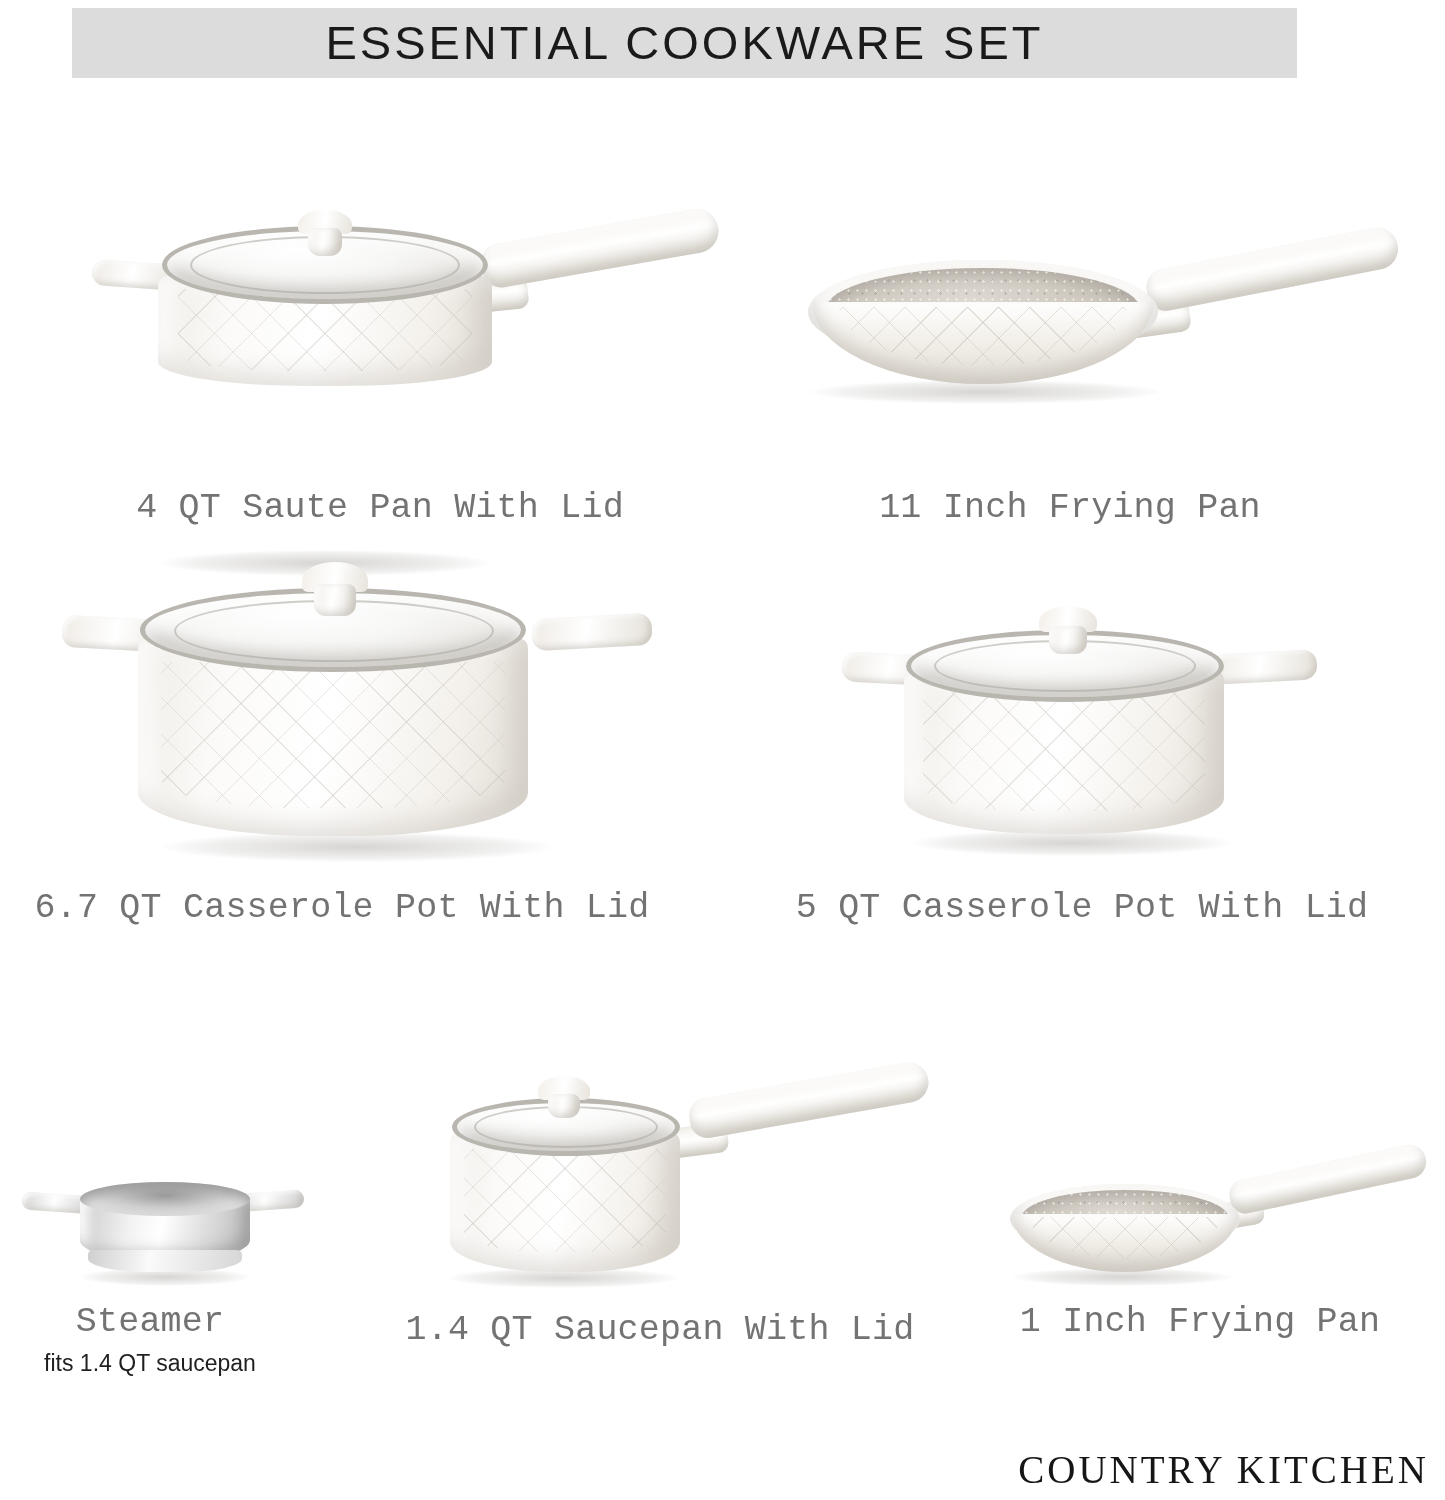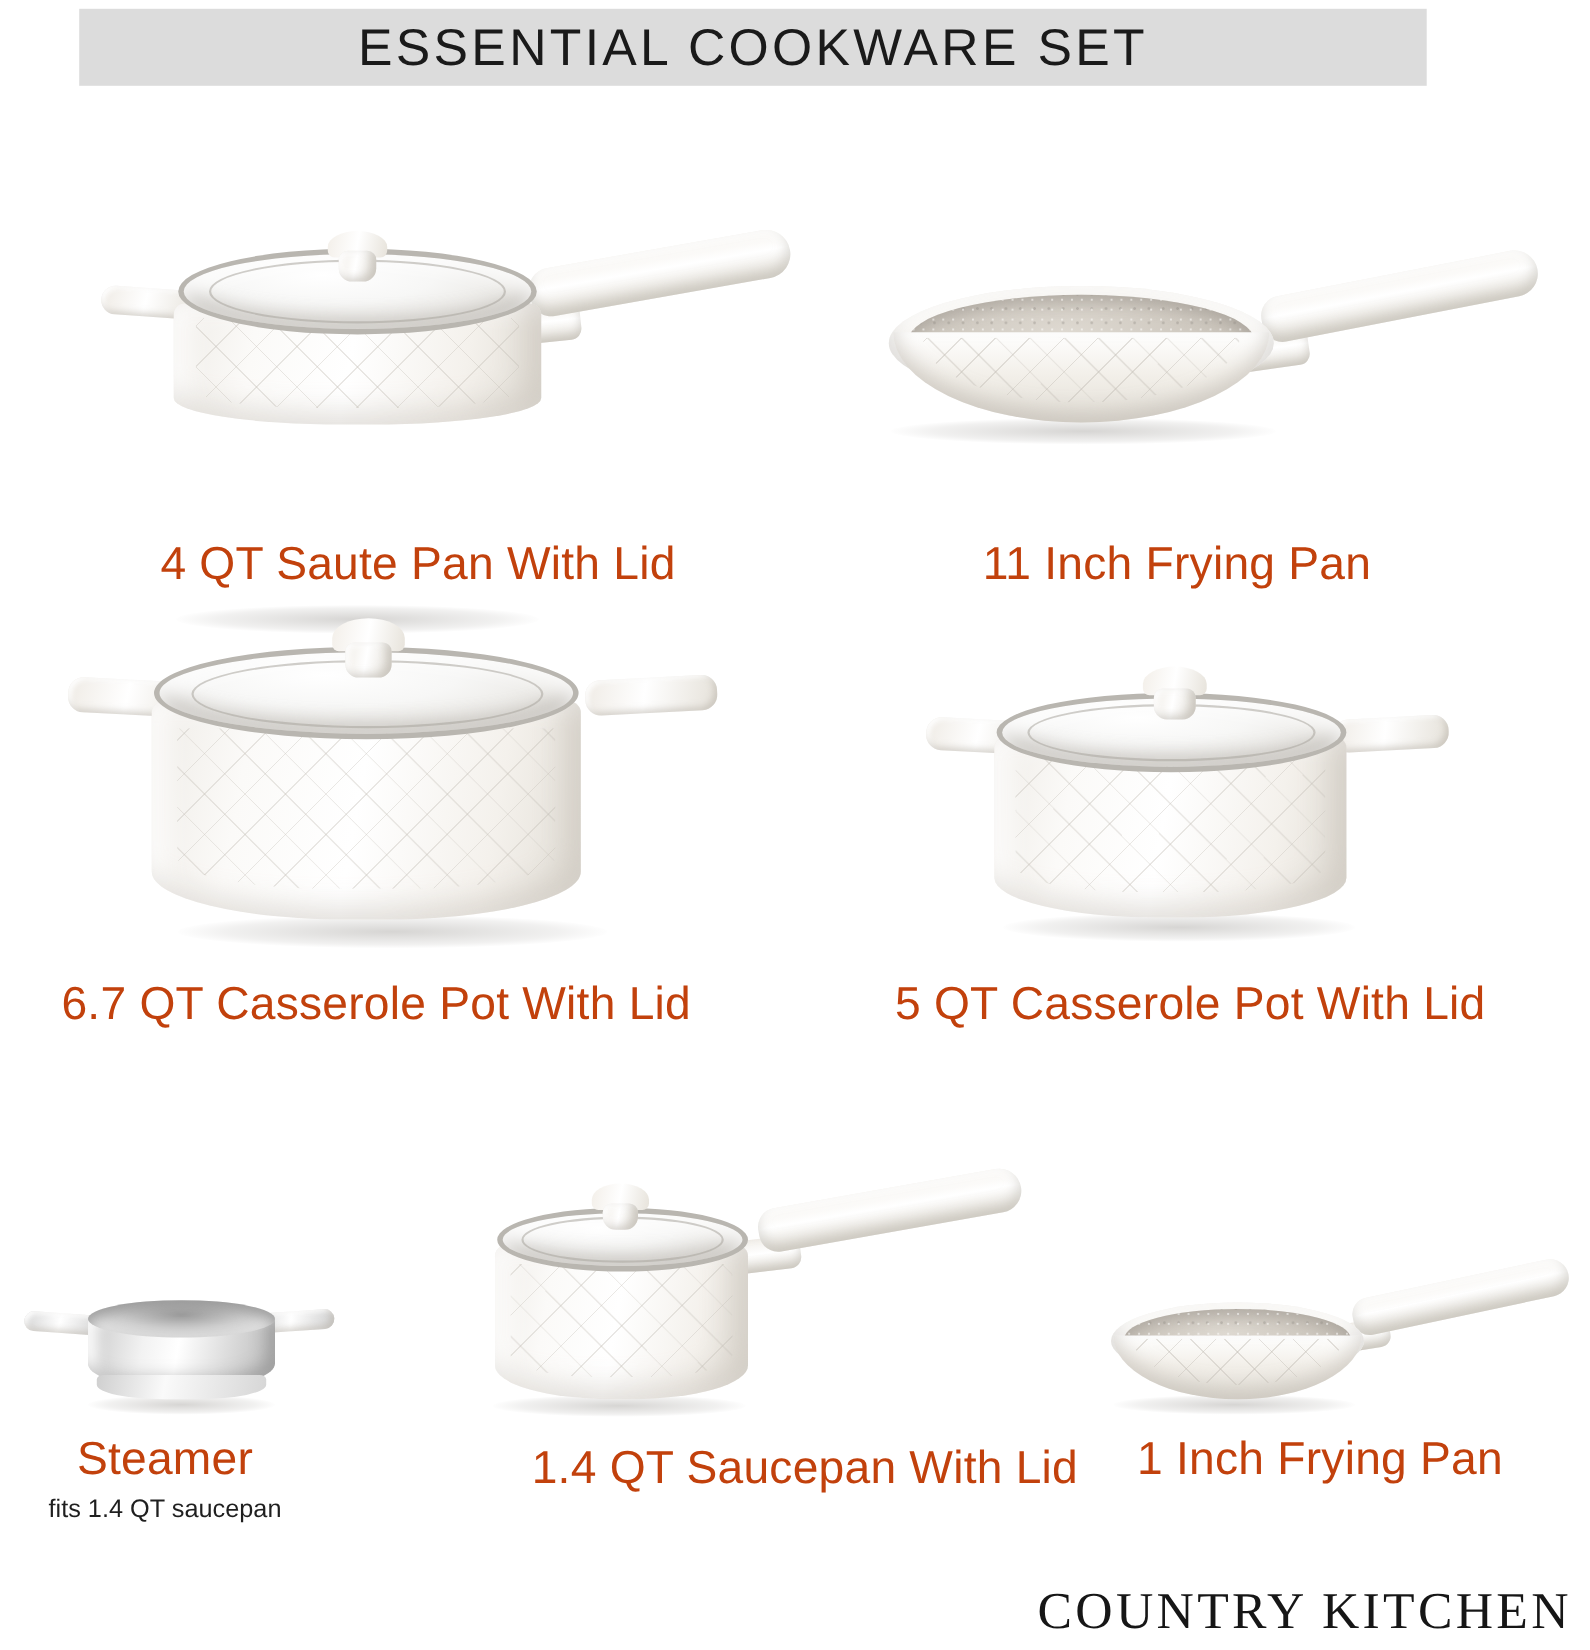--- a/index.html
+++ b/index.html
@@ -42,24 +42,25 @@
   
   .cell {
     position: absolute;
   }
   .cell .art {
     position: relative;
     width: 100%;
   }
   .label {
     text-align: center;
-    font-size: 42px;
-    color: #c2410c;
+    font-size: 35px;
+    color: #737373;
     white-space: nowrap;
     letter-spacing: 0.2px;
+    font-family: Liberation Mono, monospace;
   }
   .sublabel {
     text-align: center;
     font-size: 23px;
     color: #1f1f1f;
     margin-top: 8px;
   }
 
   
   .body-pot {
@@ -195,21 +196,21 @@
     background: linear-gradient(100deg, #cfcfcf, #fafafa 40%, #d6d6d6);
     border-radius: 6px 6px 40% 40% / 4px 4px 60% 60%;
   }
 
   
   .brand {
     position: absolute;
     right: 16px;
     bottom: 8px;
     font-family: "Liberation Serif", serif;
-    font-size: 47px;
+    font-size: 39px;
     letter-spacing: 3px;
     color: #161616;
     white-space: nowrap;
   }
 </style>
 </head>
 <body>
 
 <div class="title-band"></div>
 <div class="title-text">ESSENTIAL COOKWARE SET</div>
@@ -303,21 +304,21 @@
     <div class="handle-neck" style="left:318px; top:86px; width:70px; height:30px; transform:rotate(-7deg);"></div>
     <div class="handle" style="left:348px; top:40px; width:242px; height:40px; transform:rotate(-10deg);"></div>
 
     <div class="body-pot" style="left:110px; top:92px; width:230px; height:140px;"></div>
 
     <div class="lid-glass" style="left:112px; top:58px; width:228px; height:58px;"></div>
     <div class="lid-inner" style="left:134px; top:66px; width:184px; height:42px;"></div>
     <div class="knob-cap" style="left:198px; top:36px; width:52px; height:24px;"></div>
     <div class="knob" style="left:208px; top:54px; width:32px; height:24px;"></div>
   </div>
-  <div class="label" style="margin-top:20px;text-align:right;">1.4 QT Saucepan With Lid</div>
+  <div class="label" style="margin-top:20px;">1.4 QT Saucepan With Lid</div>
 </div>
 
 <div class="cell" style="left:960px; top:1090px; width:480px;">
   <div class="art" style="height:200px;">
     <div class="base-shadow" style="left:52px; top:178px; width:220px; height:18px;"></div>
 
     <div class="handle-neck" style="left:242px; top:112px; width:62px; height:26px; transform:rotate(-9deg);"></div>
     <div class="handle" style="left:268px; top:72px; width:200px; height:34px; transform:rotate(-12deg);"></div>
 
     <div class="pan-body" style="left:50px; top:94px; width:230px; height:70px;"></div>

